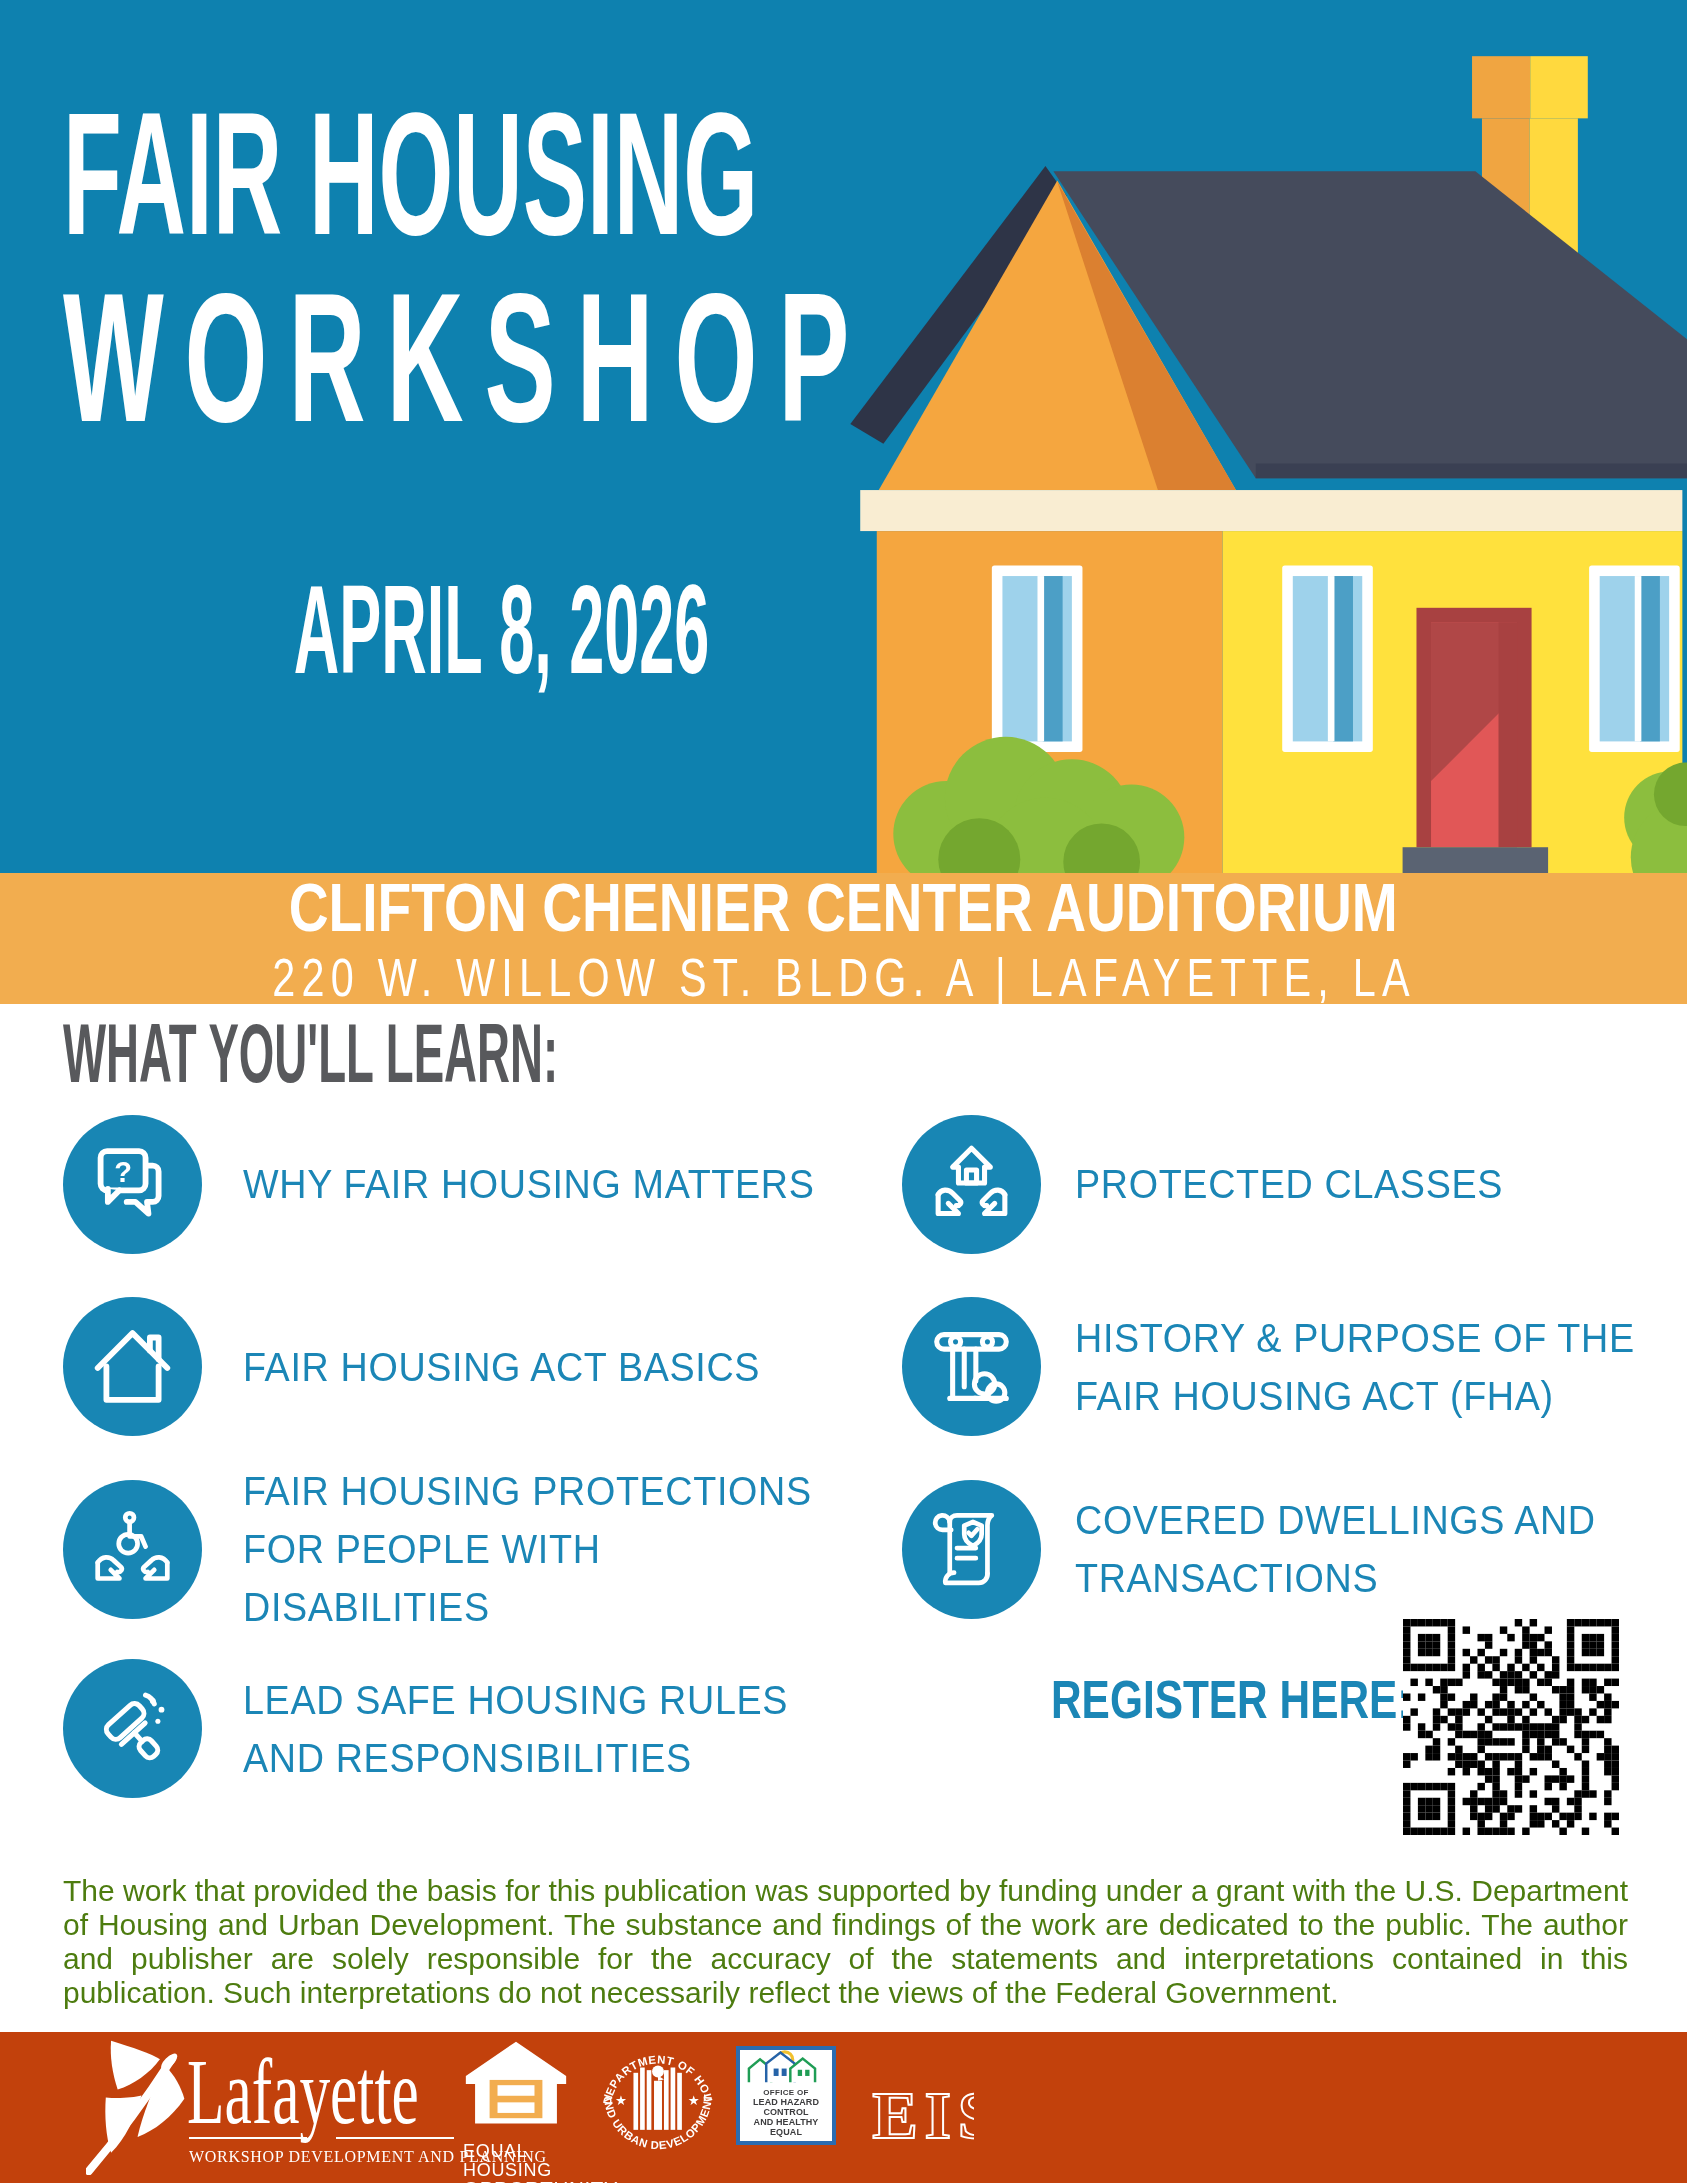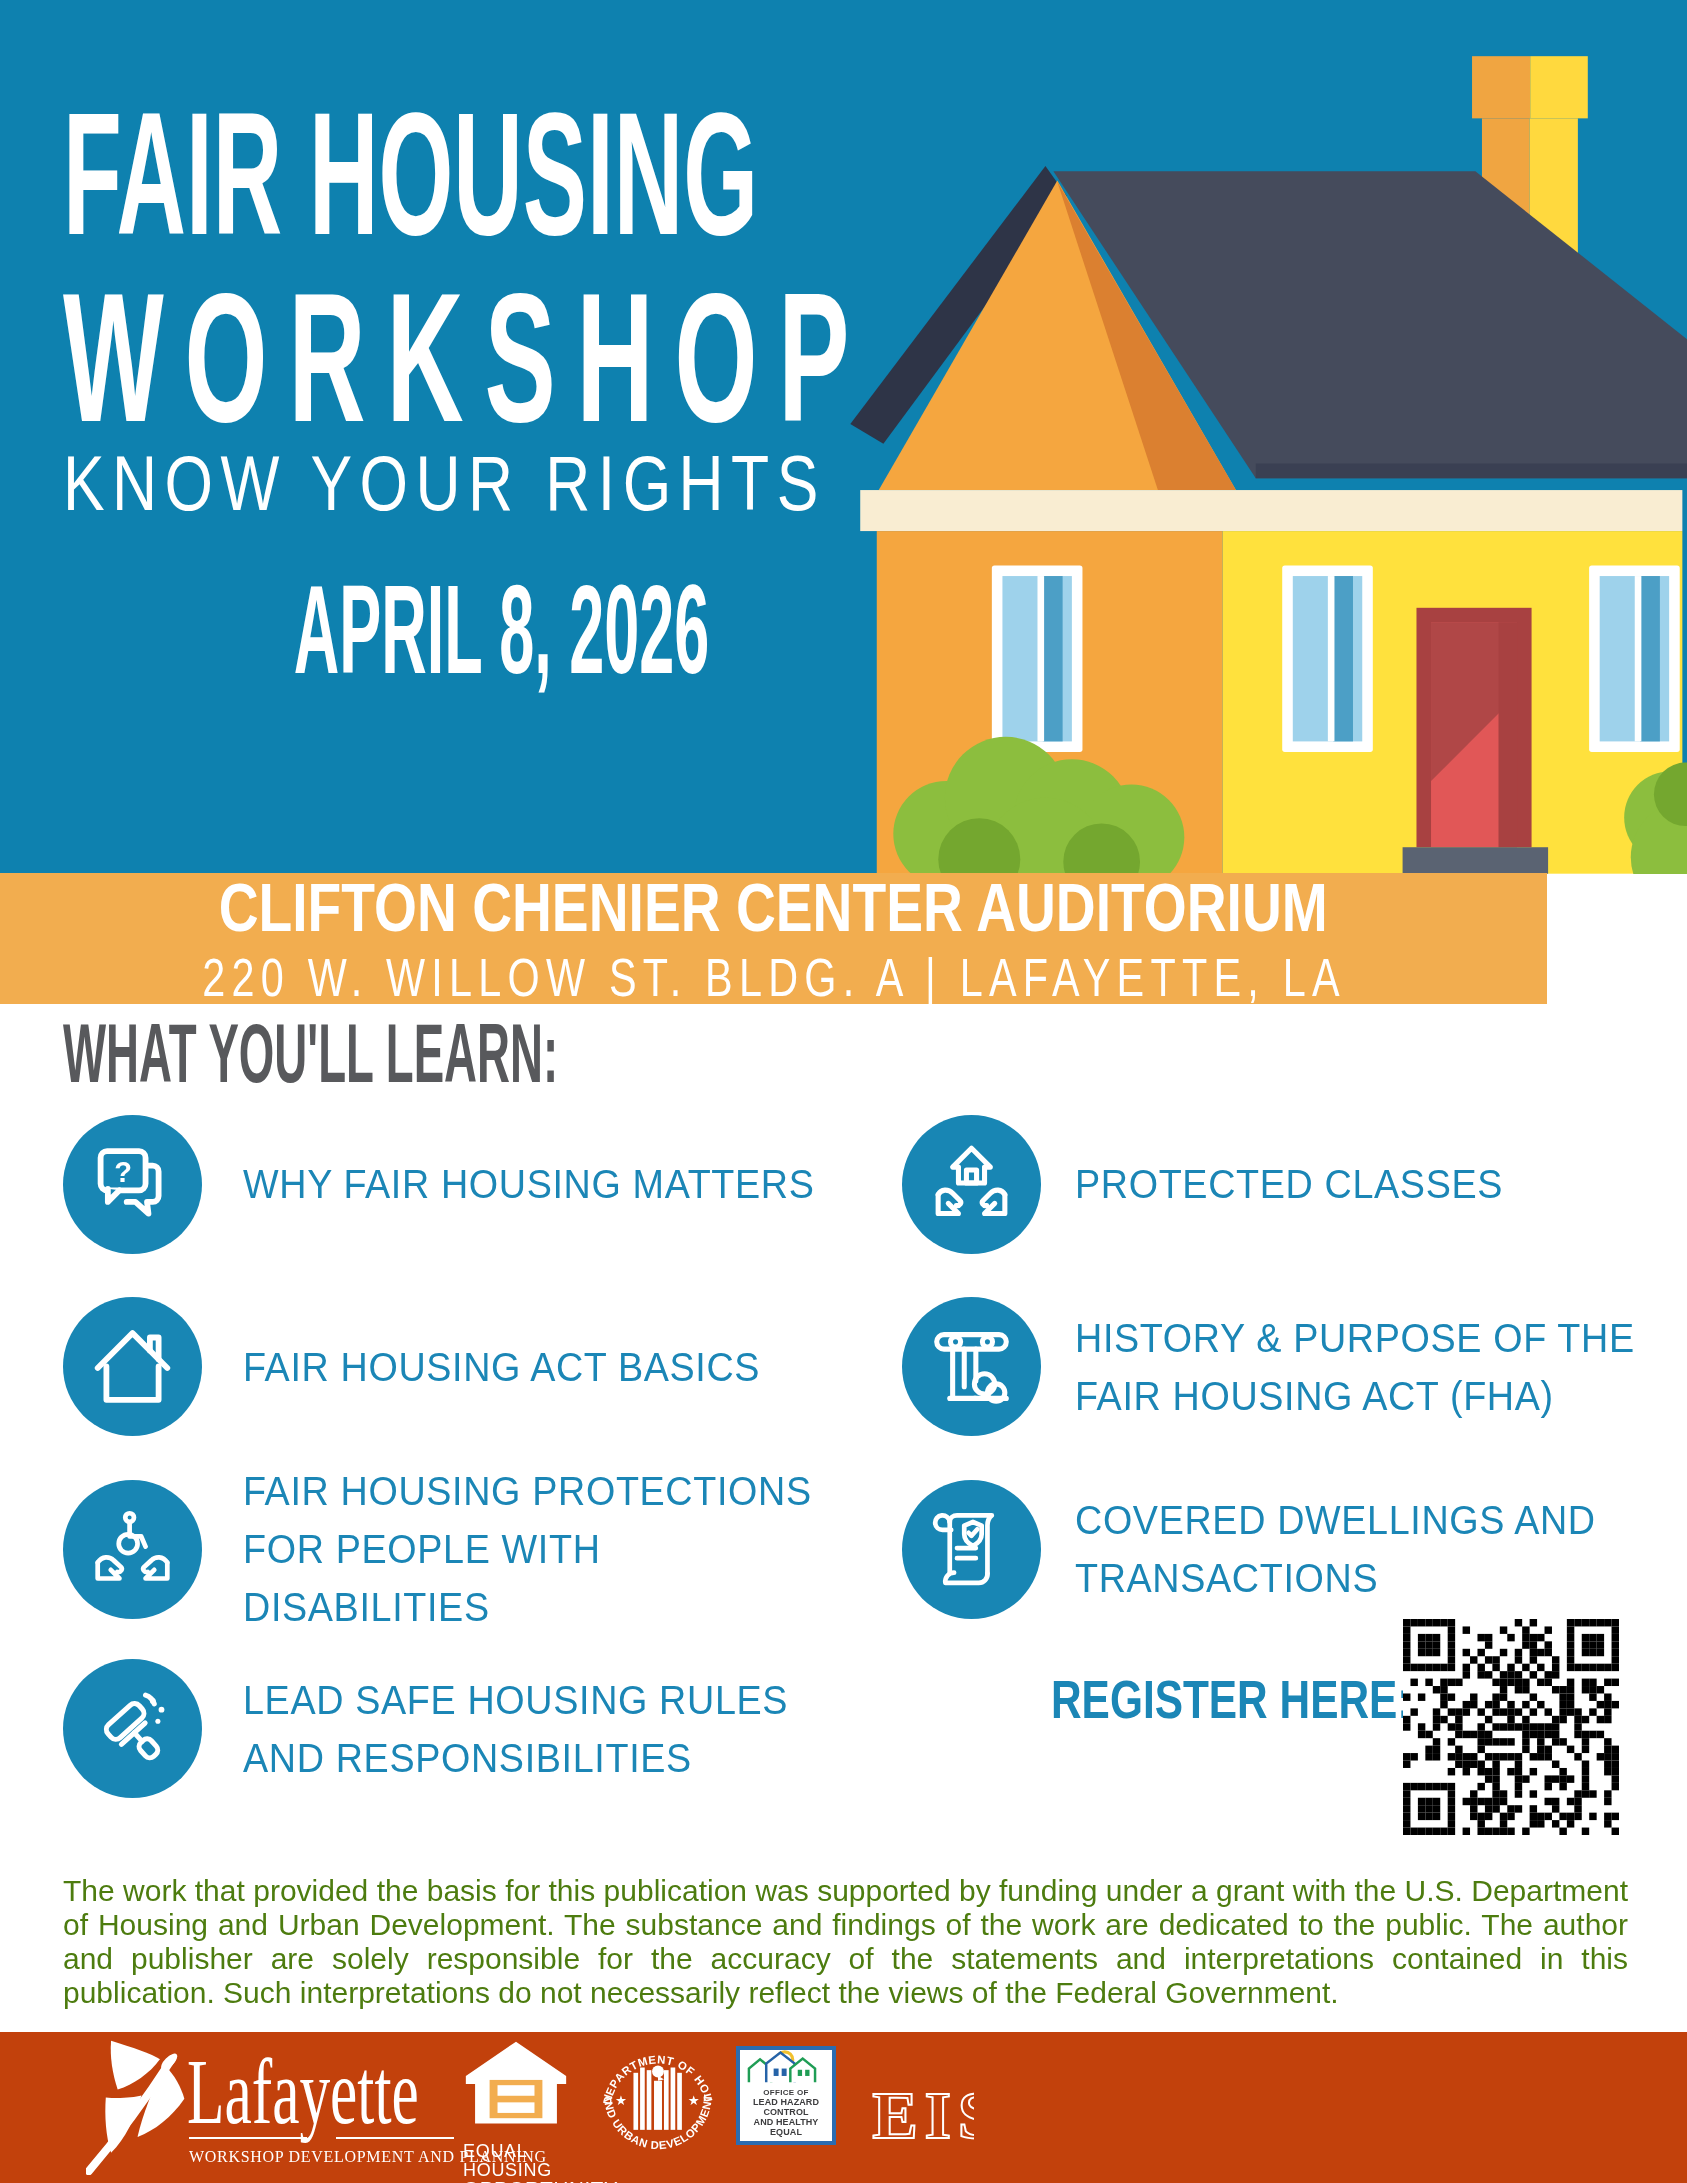--- a/index.html
+++ b/index.html
@@ -15,21 +15,21 @@
   .t2 .hl{transform:scaleX(0.58);}
   .t3{left:63px;top:444px;font-size:78px;font-weight:400;letter-spacing:9.3px;}
   .t3 .hl{transform:scaleX(0.80);}
   .t4{left:86px;top:567px;width:648px;text-align:center;font-size:126px;font-weight:800;}
   .t4 .hl{transform-origin:center top;transform:scaleX(0.50);}
   .t5{left:86px;top:674px;width:648px;text-align:center;font-size:132px;font-weight:800;}
   .t5 .hl{transform-origin:center top;transform:scaleX(0.53);}
   
   .house-wrap{position:absolute;left:847px;top:40px;width:840px;height:834px;}
   
-  .banner{position:absolute;left:0;top:873px;width:1547px;height:131px;background:#f2ad4f;
+  .banner{position:absolute;left:0;top:873px;width:1687px;height:131px;background:#f2ad4f;
           display:flex;flex-direction:column;align-items:center;justify-content:center;gap:9.3px;}
   .banner .b1{font-size:69px;font-weight:800;color:#ffffff;line-height:1;white-space:nowrap;}
   .banner .b1 .hl{transform-origin:center center;transform:scaleX(0.80);}
   .banner .b2{font-size:53px;font-weight:300;color:#ffffff;letter-spacing:8px;line-height:1;white-space:nowrap;}
   .banner .b2 .hl{transform-origin:center center;transform:scaleX(0.78);}
   
   .learn-heading{position:absolute;left:63px;top:1012px;color:#58595c;font-size:83px;font-weight:800;
                  line-height:1;white-space:nowrap;}
   .learn-heading .hl{transform-origin:left top;transform:scaleX(0.55);}
   .icon-circle{position:absolute;width:139px;height:139px;border-radius:50%;background:#1886b4;
@@ -66,21 +66,20 @@
   .eis{position:absolute;left:868px;top:41px;}
 </style>
 </head>
 <body>
 
 <div class="page">
 
   <div class="hero">
     <div class="hero-line t1"><span class="hl">FAIR HOUSING</span></div>
     <div class="hero-line t2"><span class="hl">WORKSHOP</span></div>
-    <div class="hero-line t3"><span class="hl">KNOW YOUR RIGHTS</span></div>
     <div class="hero-line t4"><span class="hl">APRIL 8, 2026</span></div>
 
     <div class="house-wrap">
       <svg viewBox="0 0 1270 1260" width="840" height="834">
 
         <rect x="945" y="24" width="88" height="94" fill="#f0a541"></rect>
         <rect x="1033" y="24" width="87" height="94" fill="#ffd93e"></rect>
         <rect x="960" y="118" width="72" height="400" fill="#f0a541"></rect>
         <rect x="1032" y="118" width="73" height="400" fill="#ffd93e"></rect>
 

